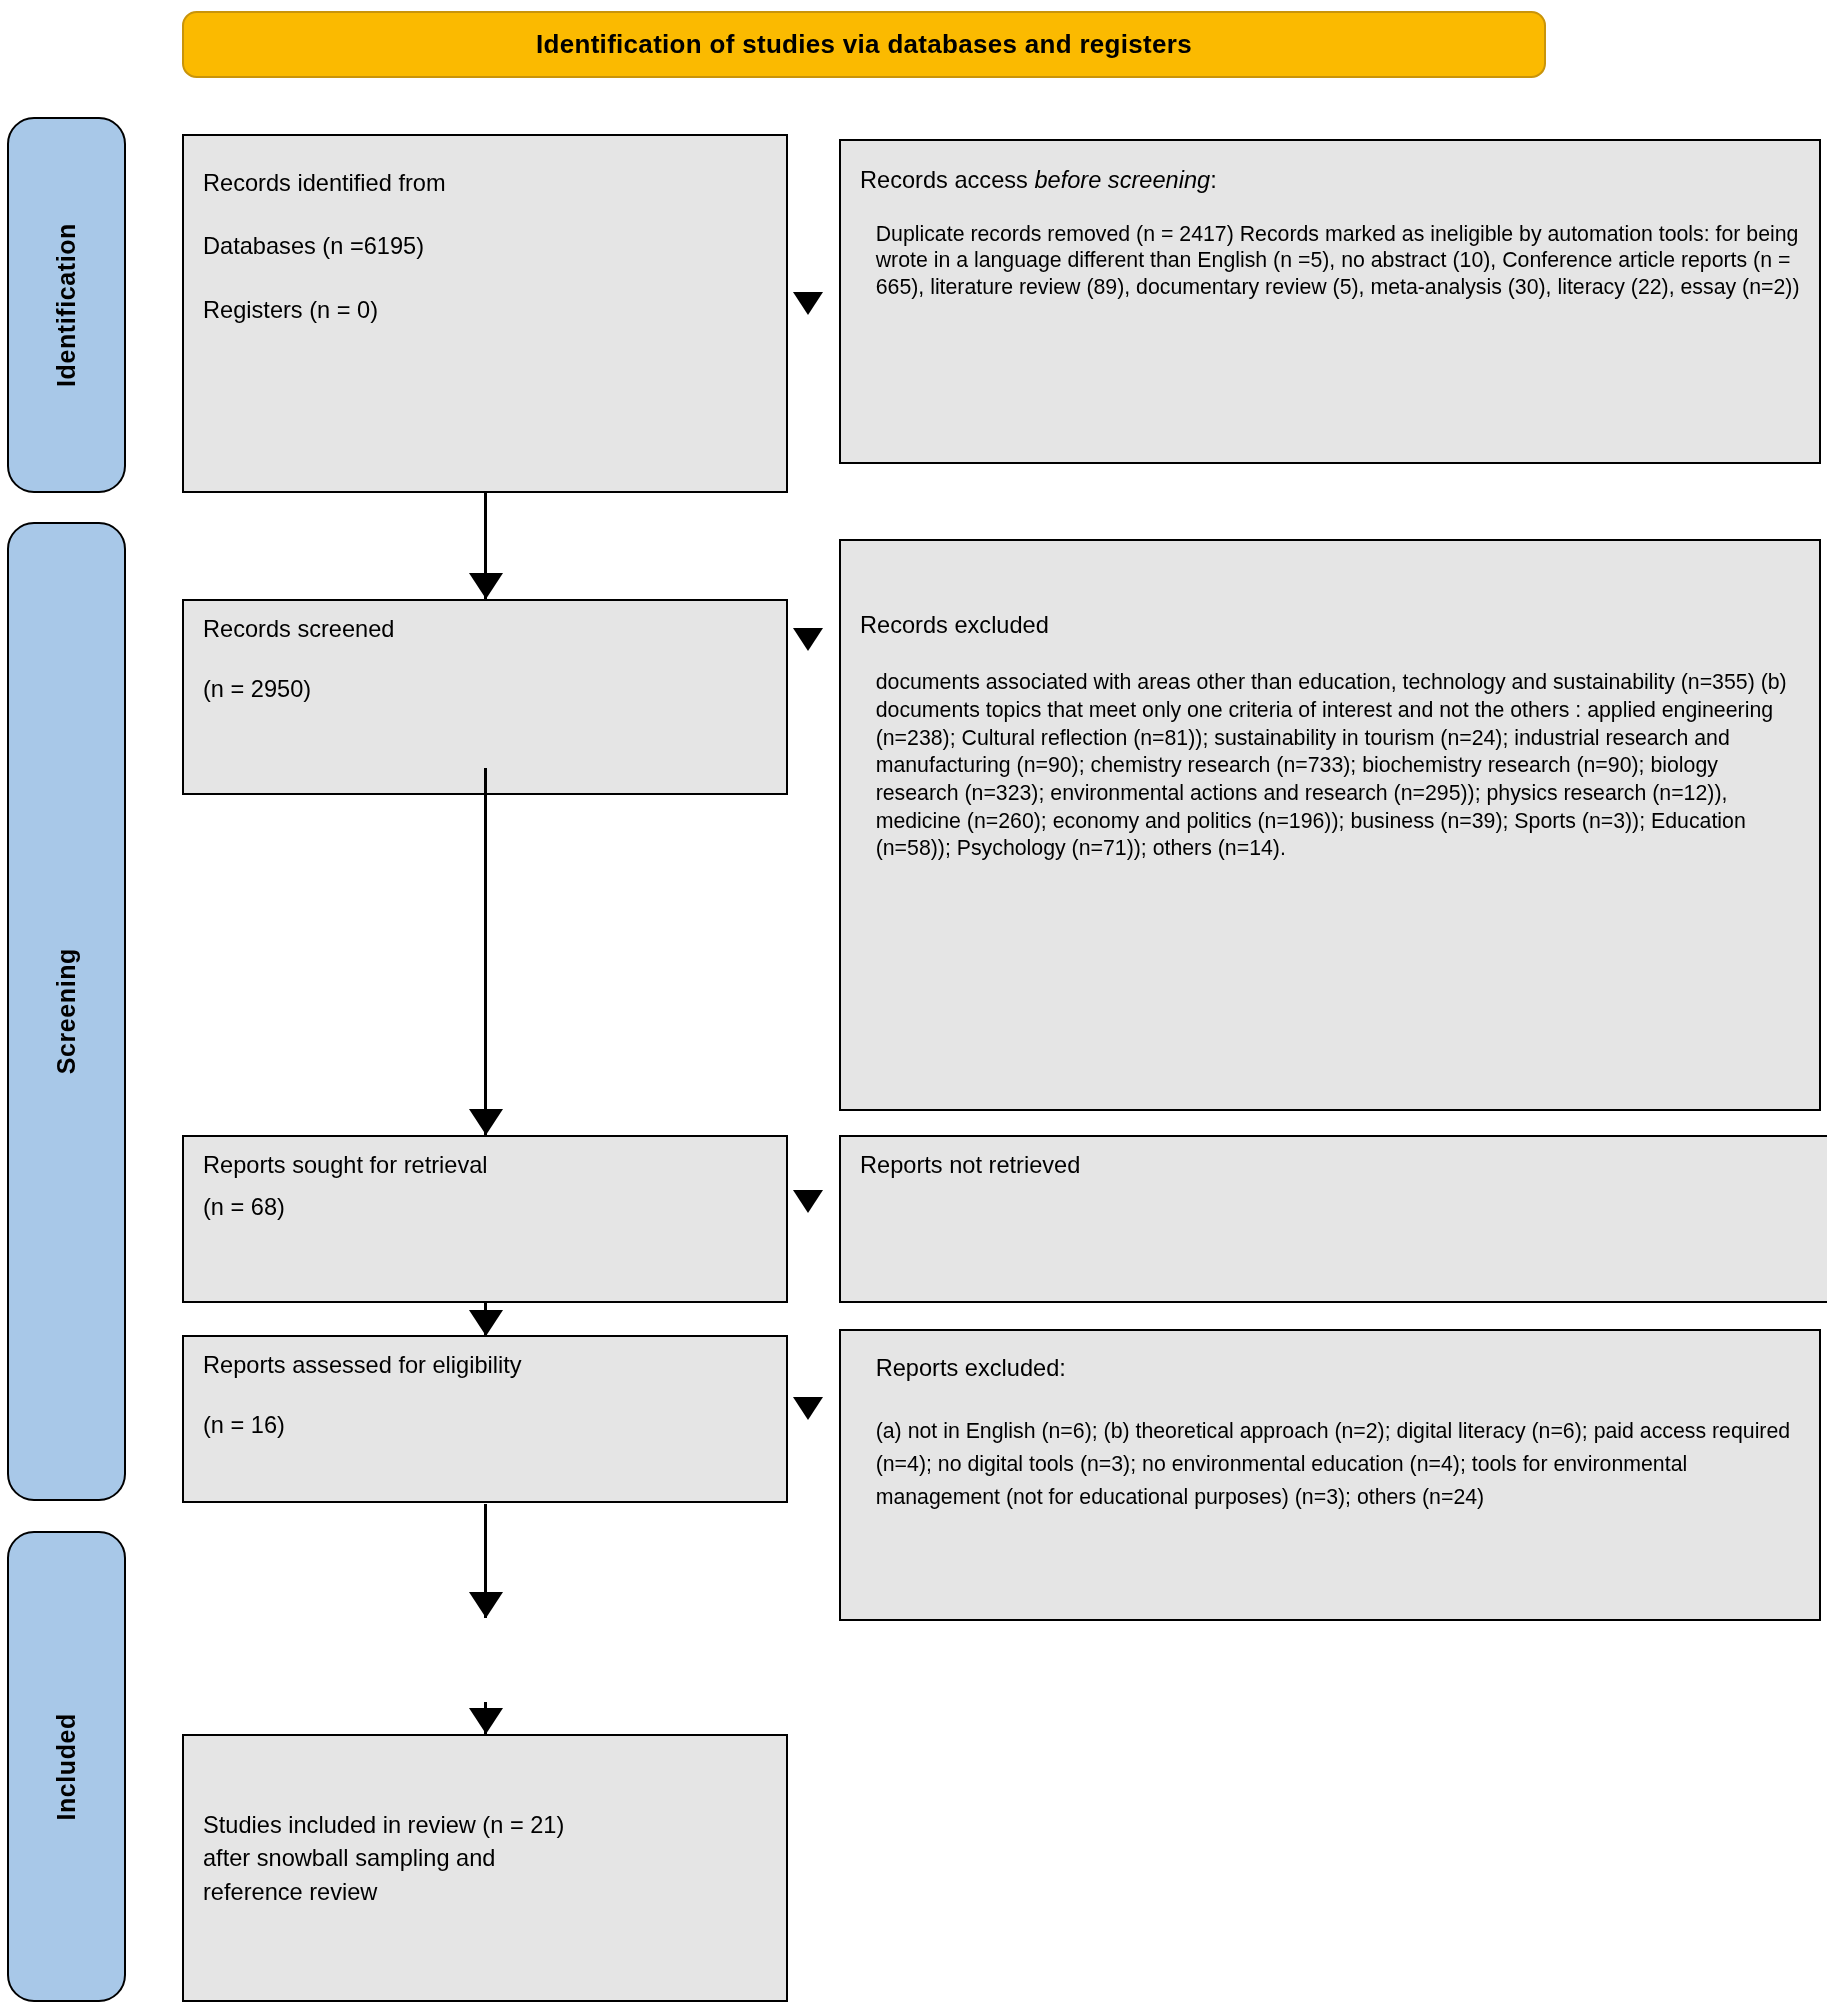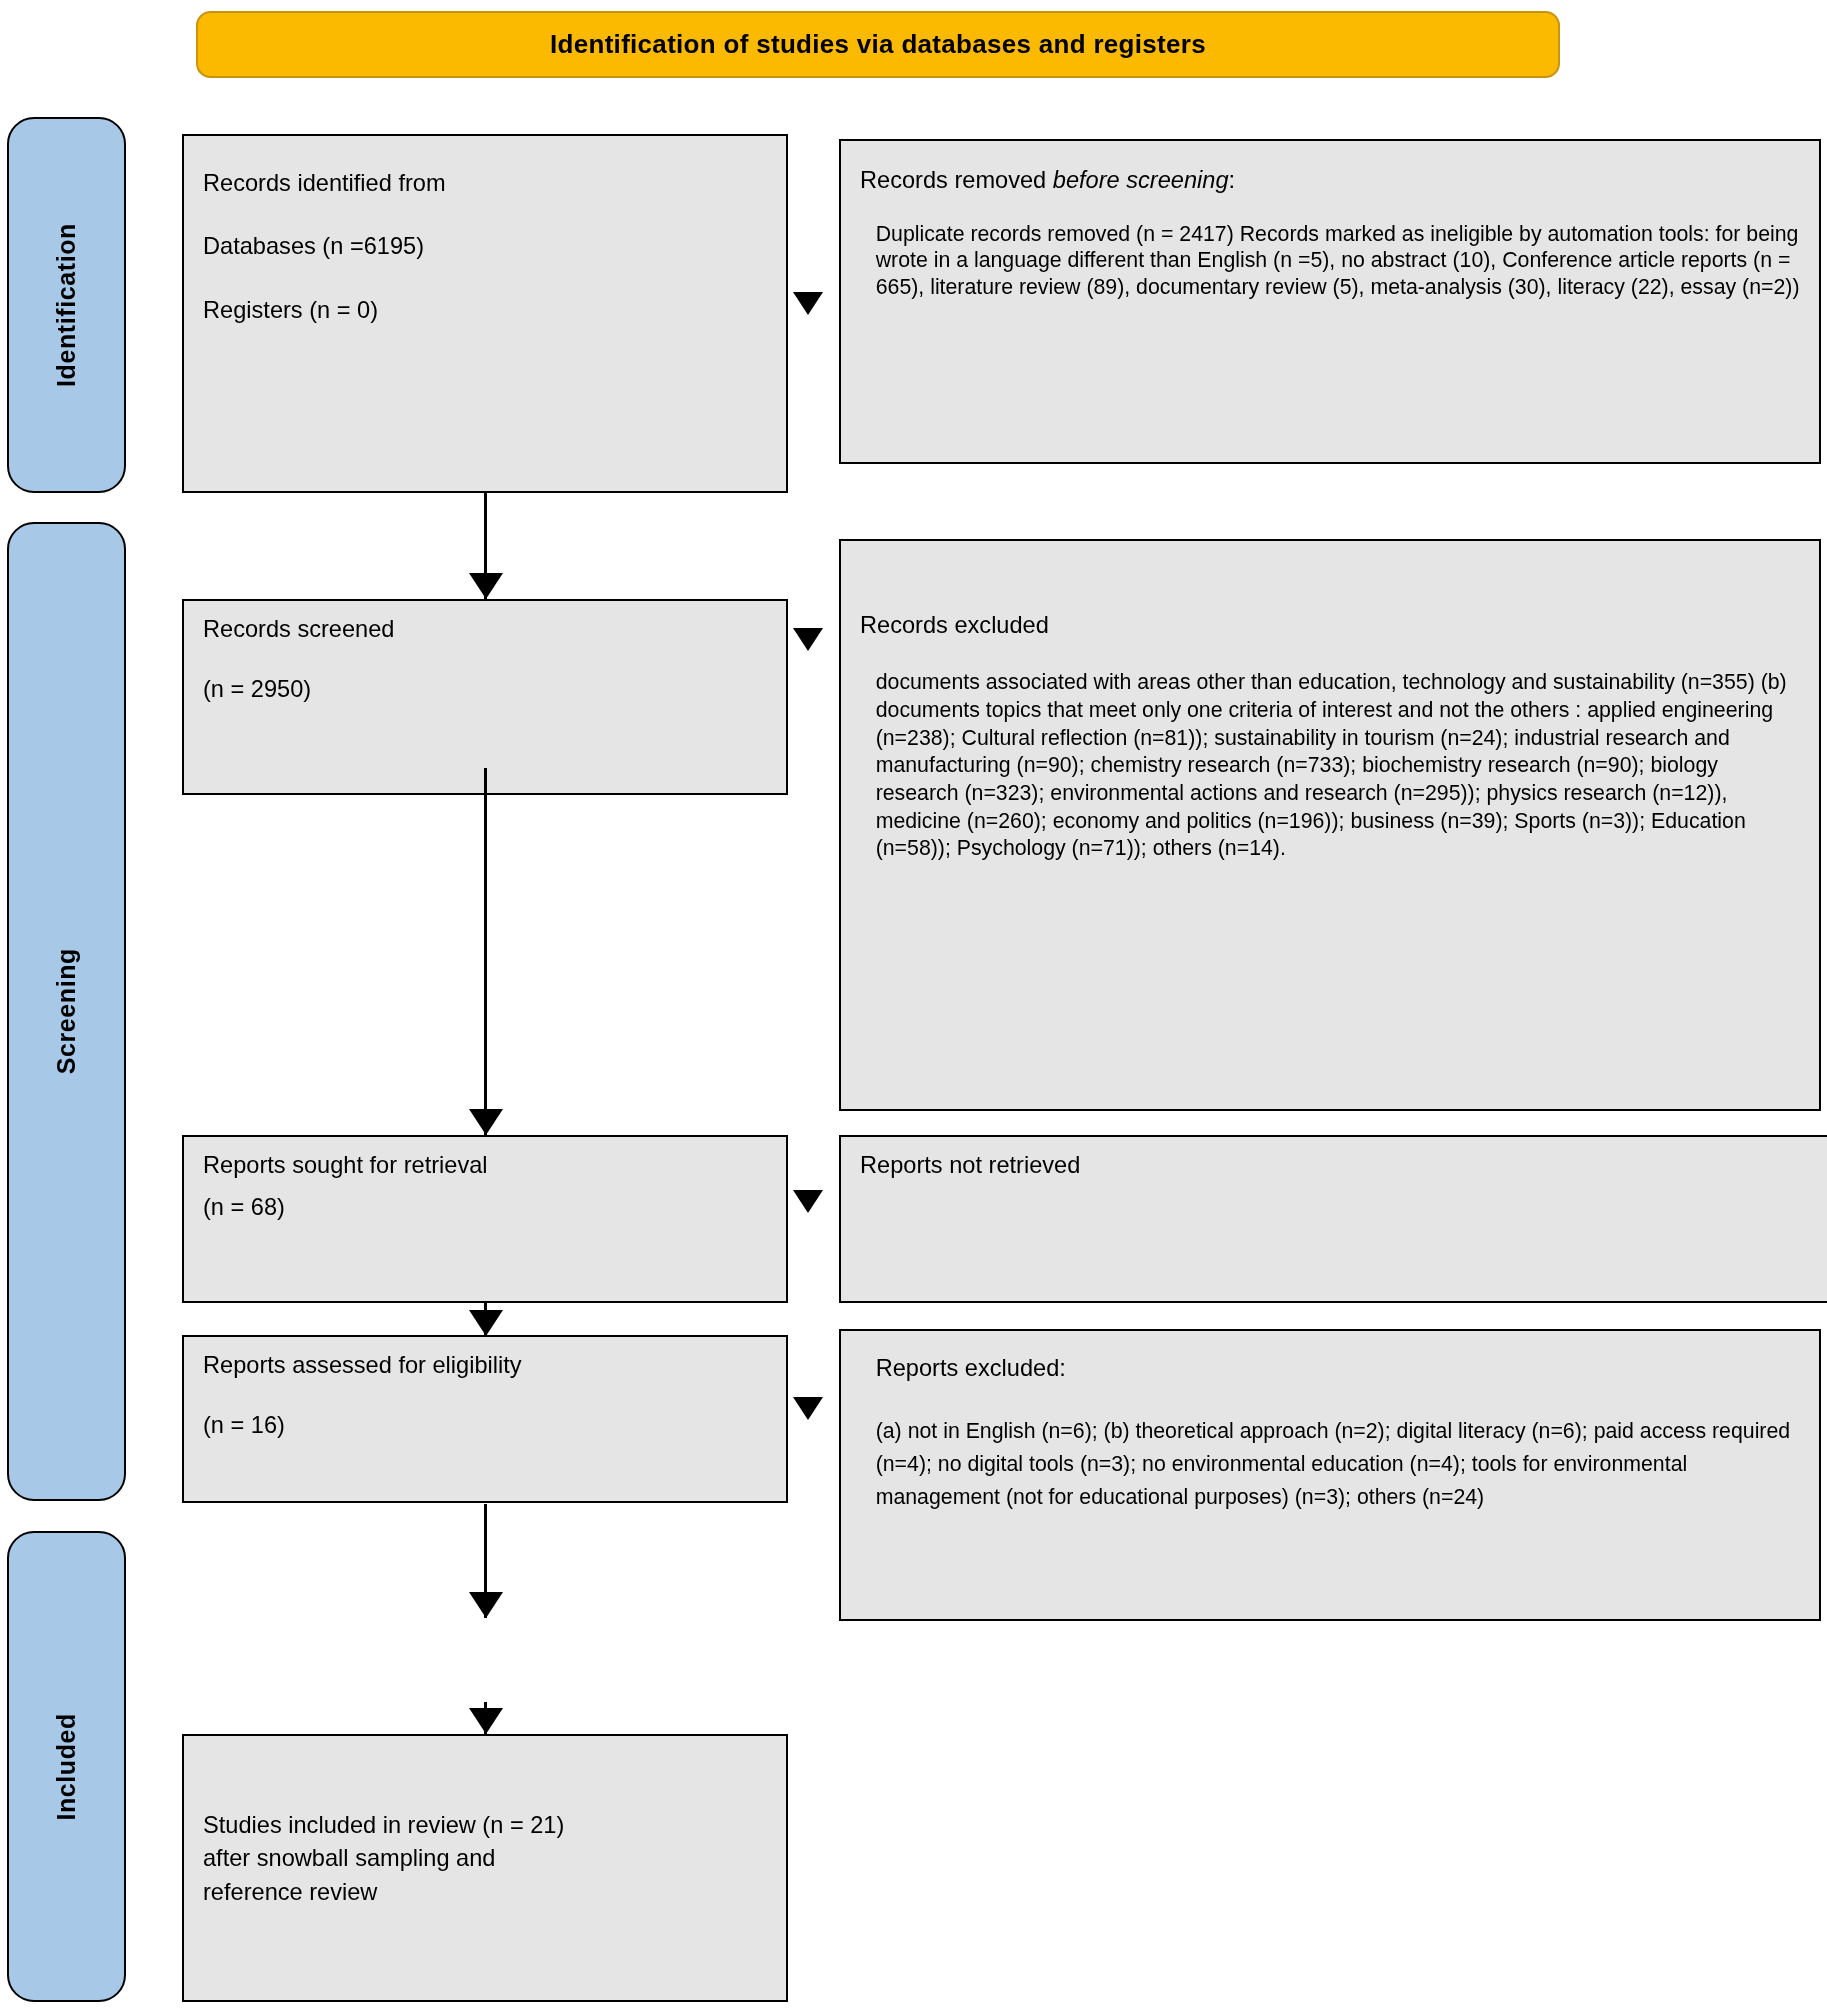--- a/index.html
+++ b/index.html
@@ -11,21 +11,21 @@
     position:relative;
     width:1828px;
     height:2015px;
     background:#ffffff;
     overflow:hidden;
   }
 
   
   .banner{
     position:absolute;
-    left:196px; top:11.2px;
+    left:182px; top:11.2px;
     width:1364px; height:67px;
     background:#FBBA00;
     border:2.2px solid #C9940A;
     border-radius:14.6px;
     display:flex; align-items:center; justify-content:center;
     box-sizing:border-box;
   }
   .banner-text{
     font-size:26px;
     font-weight:bold;
@@ -175,21 +175,21 @@
   </div>
 
 
   <div class="box" id="box-included-21">
     <p class="ttl" style="margin-top:58px;line-height:1.42">Studies included in review (n = 21)
 after snowball sampling and
 reference review</p>
   </div>
 
   <div class="box" id="box-removed">
-    <p class="ttl" style="margin-top:11.2px"><span>Records removed </span><span class="ital">before screening</span><span>:</span></p>
+    <p class="ttl" style="margin-top:11.2px"><span>Records access </span><span class="ital">before screening</span><span>:</span></p>
     <p class="sub" style="margin-top:26px !important">Duplicate records removed (n = 2417)
 Records marked as ineligible by automation tools: for being wrote in a language different than English (n =5), no abstract (10), Conference article reports (n = 665), literature review (89), documentary review (5), meta-analysis (30), literacy (22), essay (n=2))</p>
   </div>
 
   <div class="box" id="box-excluded-records">
     <p class="ttl" style="margin-top:56px">Records excluded</p>
     <p class="sub" style="margin-top:30px !important;line-height:1.3">documents associated with areas other than education, technology and sustainability (n=355)
 (b) documents topics that meet only one criteria of interest and not the others : applied engineering (n=238); Cultural reflection (n=81)); sustainability in tourism (n=24); industrial research and manufacturing (n=90); chemistry research (n=733); biochemistry research (n=90); biology research (n=323); environmental actions and research (n=295)); physics research (n=12)), medicine (n=260); economy and politics (n=196)); business (n=39); Sports (n=3)); Education (n=58)); Psychology (n=71)); others (n=14).</p>
   </div>
 

